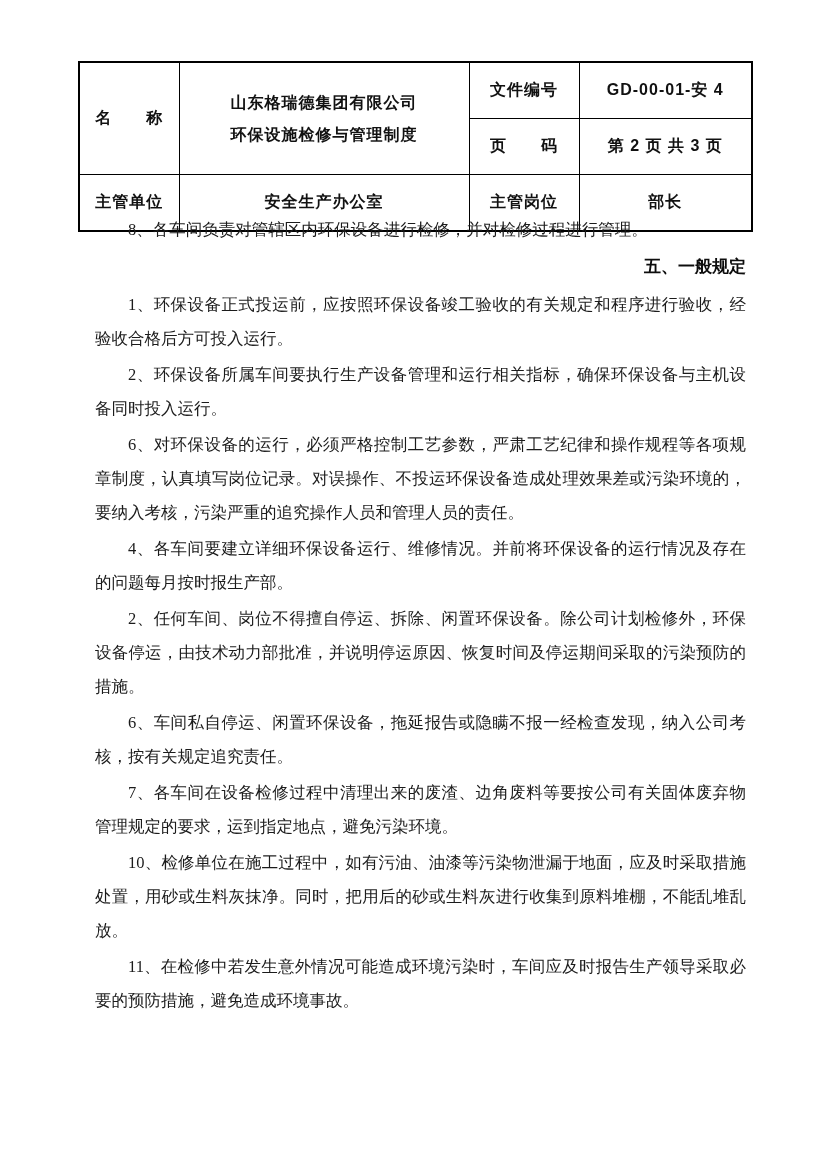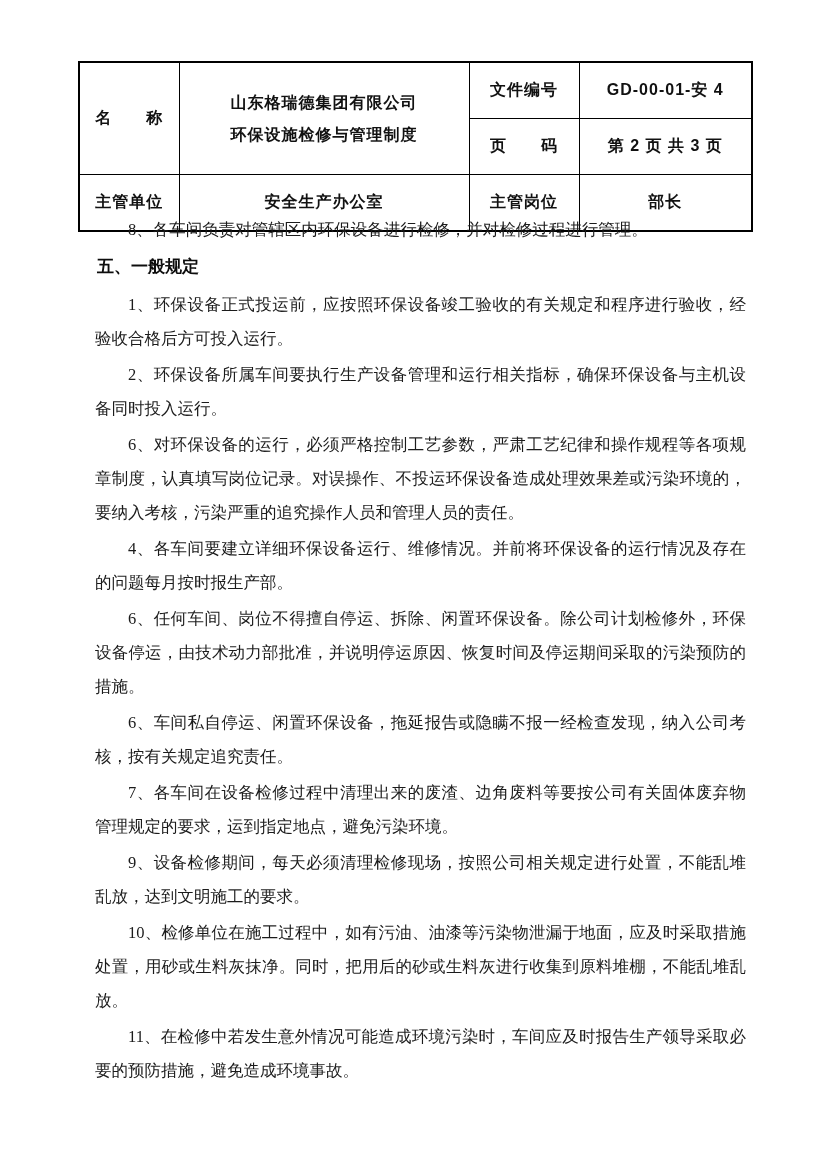--- a/index.html
+++ b/index.html
@@ -58,21 +58,21 @@
     text-indent: 2em;
   }
   .section-heading {
     font-family: "Liberation Sans", sans-serif;
     font-weight: bold;
     font-size: 17px;
     color: #0d0d0d;
     margin: 3px 0 4px 0;
     text-indent: 14px;
     line-height: 34px;
-    text-align: left;
+    text-align: right;
   }
 </style>
 </head>
 <body>
 
 <div class="page">
 
   <table class="header-table">
     <colgroup>
       <col style="width:100px">
@@ -103,21 +103,20 @@
     </tbody>
   </table>
 
   <div class="doc-body">
     <p>8、各车间负责对管辖区内环保设备进行检修，并对检修过程进行管理。</p>
     <div class="section-heading">五、一般规定</div>
     <p>1、环保设备正式投运前，应按照环保设备竣工验收的有关规定和程序进行验收，经验收合格后方可投入运行。</p>
     <p>2、环保设备所属车间要执行生产设备管理和运行相关指标，确保环保设备与主机设备同时投入运行。</p>
     <p>6、对环保设备的运行，必须严格控制工艺参数，严肃工艺纪律和操作规程等各项规章制度，认真填写岗位记录。对误操作、不投运环保设备造成处理效果差或污染环境的，要纳入考核，污染严重的追究操作人员和管理人员的责任。</p>
     <p>4、各车间要建立详细环保设备运行、维修情况。并前将环保设备的运行情况及存在的问题每月按时报生产部。</p>
-    <p>6、任何车间、岗位不得擅自停运、拆除、闲置环保设备。除公司计划检修外，环保设备停运，由技术动力部批准，并说明停运原因、恢复时间及停运期间采取的污染预防的措施。</p>
+    <p>2、任何车间、岗位不得擅自停运、拆除、闲置环保设备。除公司计划检修外，环保设备停运，由技术动力部批准，并说明停运原因、恢复时间及停运期间采取的污染预防的措施。</p>
     <p>6、车间私自停运、闲置环保设备，拖延报告或隐瞒不报一经检查发现，纳入公司考核，按有关规定追究责任。</p>
     <p>7、各车间在设备检修过程中清理出来的废渣、边角废料等要按公司有关固体废弃物管理规定的要求，运到指定地点，避免污染环境。</p>
-    <p>9、设备检修期间，每天必须清理检修现场，按照公司相关规定进行处置，不能乱堆乱放，达到文明施工的要求。</p>
     <p>10、检修单位在施工过程中，如有污油、油漆等污染物泄漏于地面，应及时采取措施处置，用砂或生料灰抹净。同时，把用后的砂或生料灰进行收集到原料堆棚，不能乱堆乱放。</p>
     <p>11、在检修中若发生意外情况可能造成环境污染时，车间应及时报告生产领导采取必要的预防措施，避免造成环境事故。</p>
   </div>
 
 </div>
 
 </body></html>

